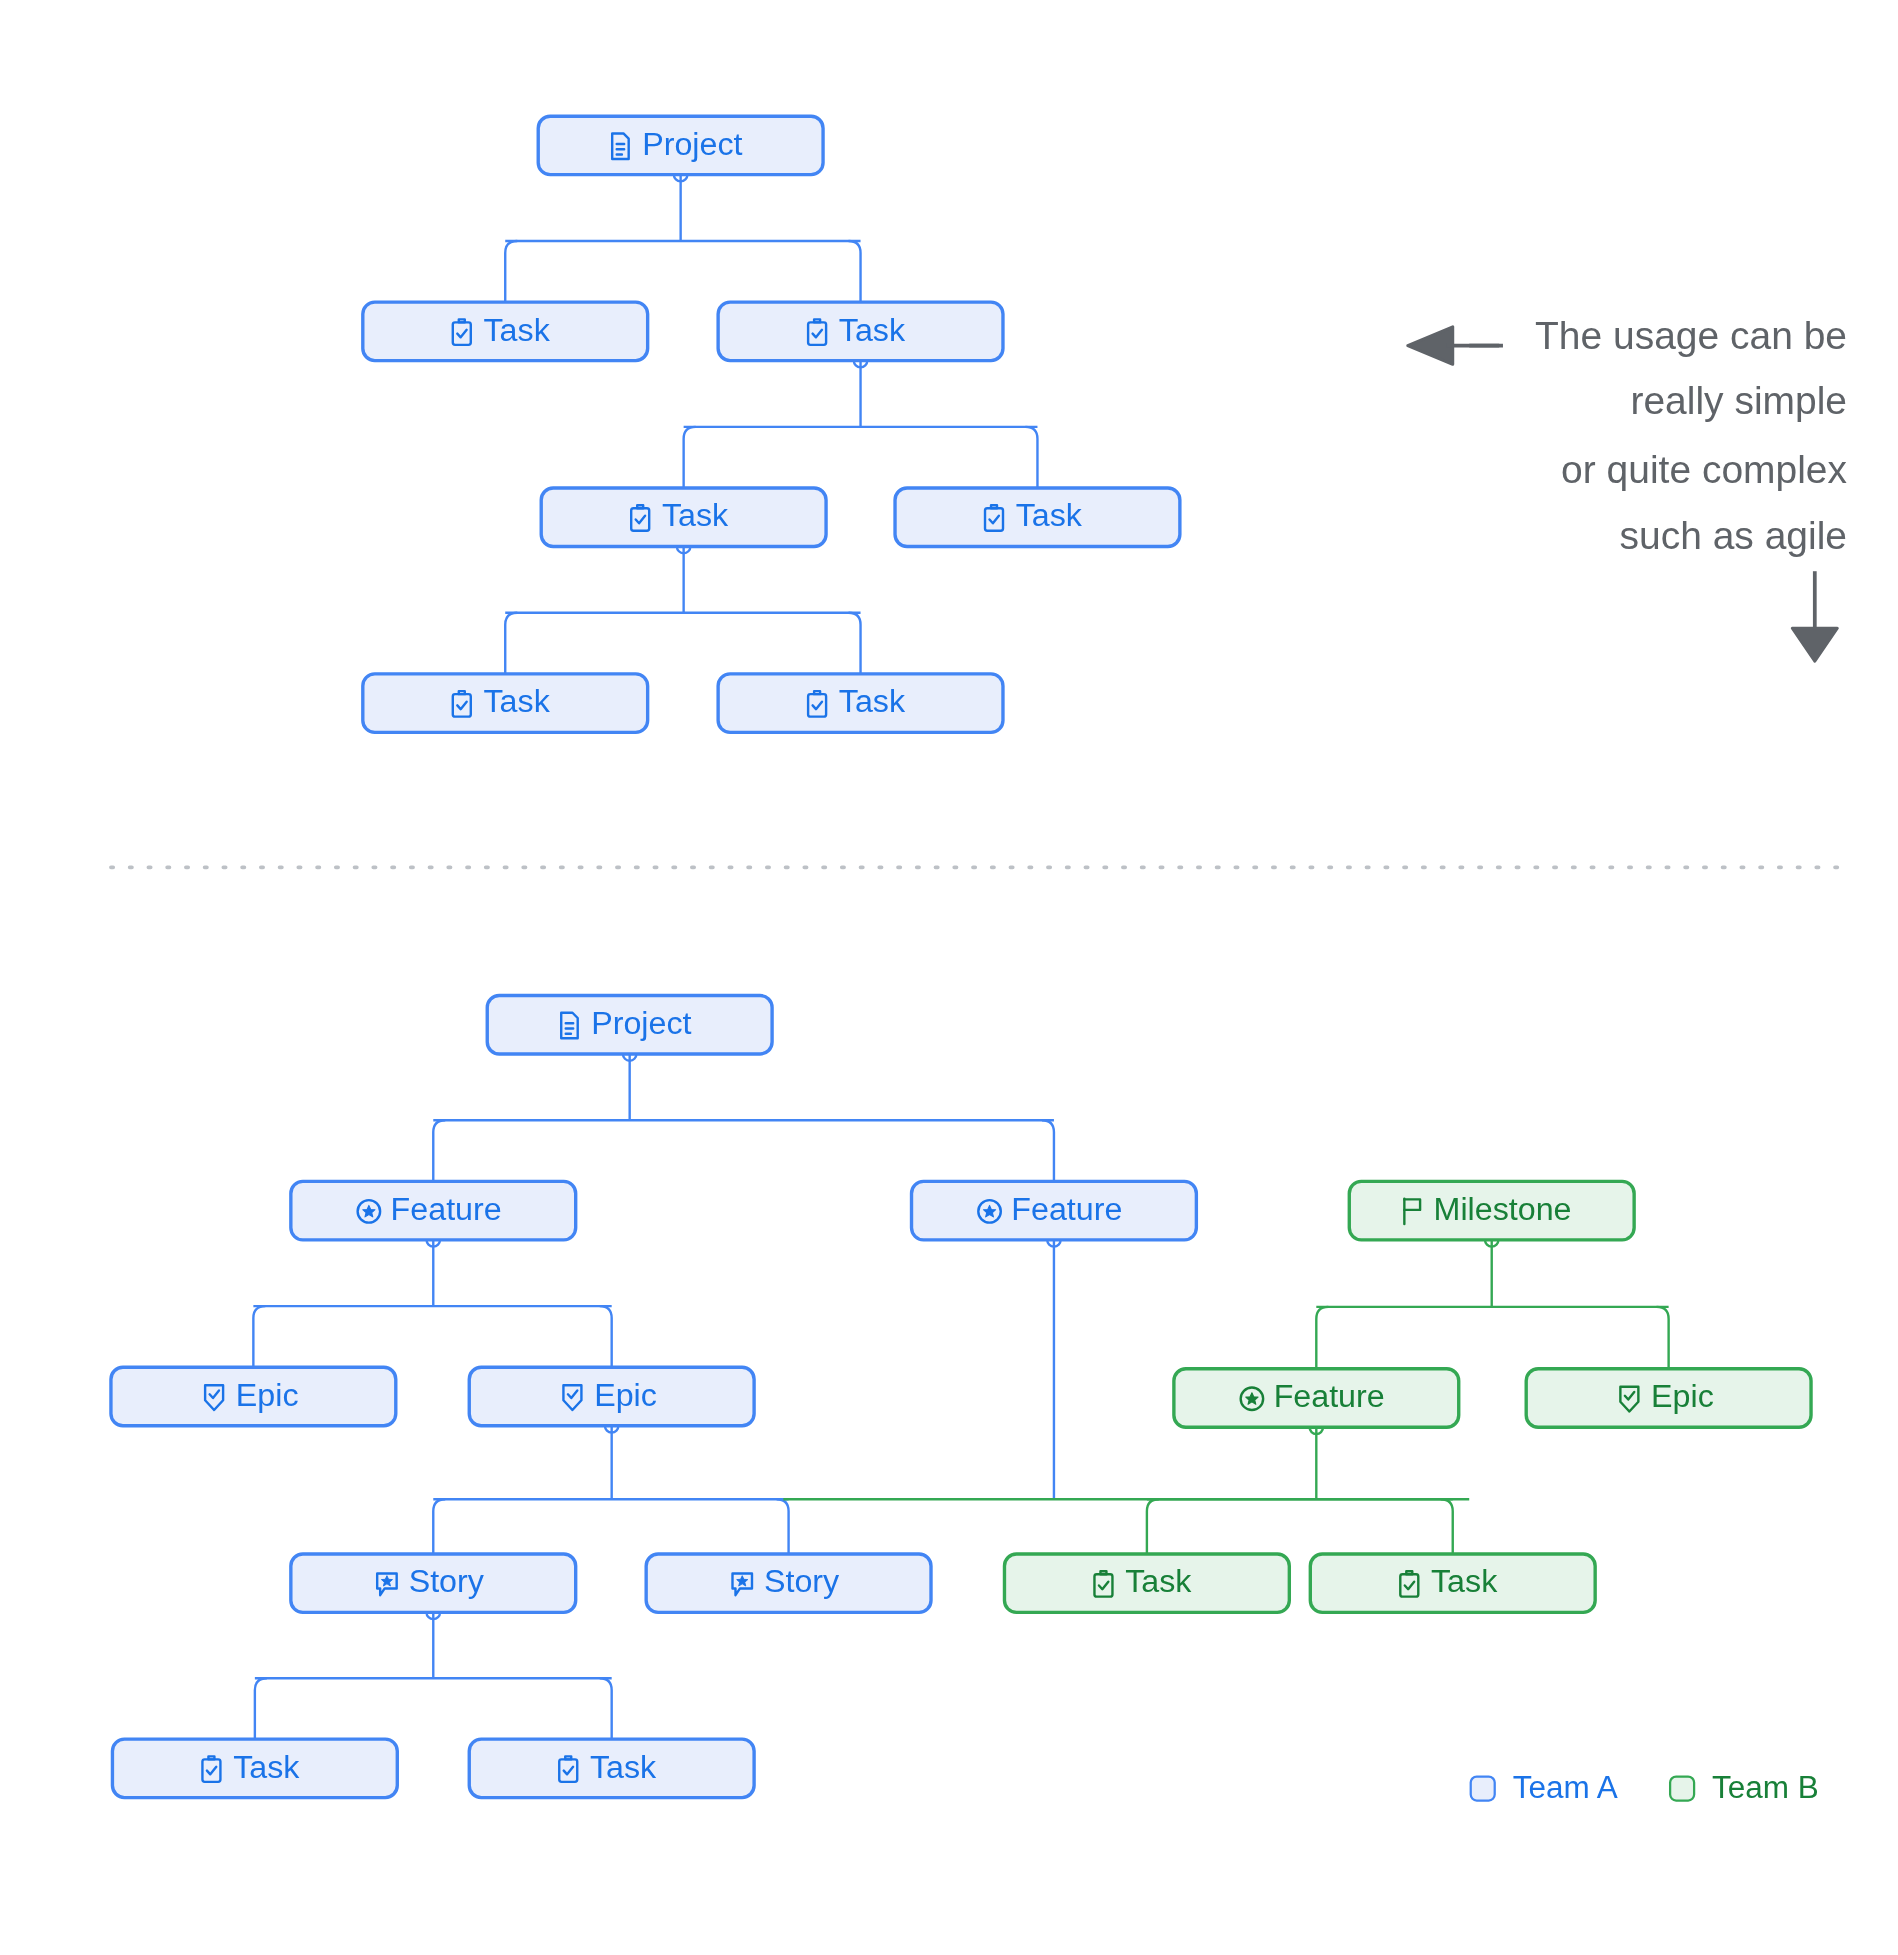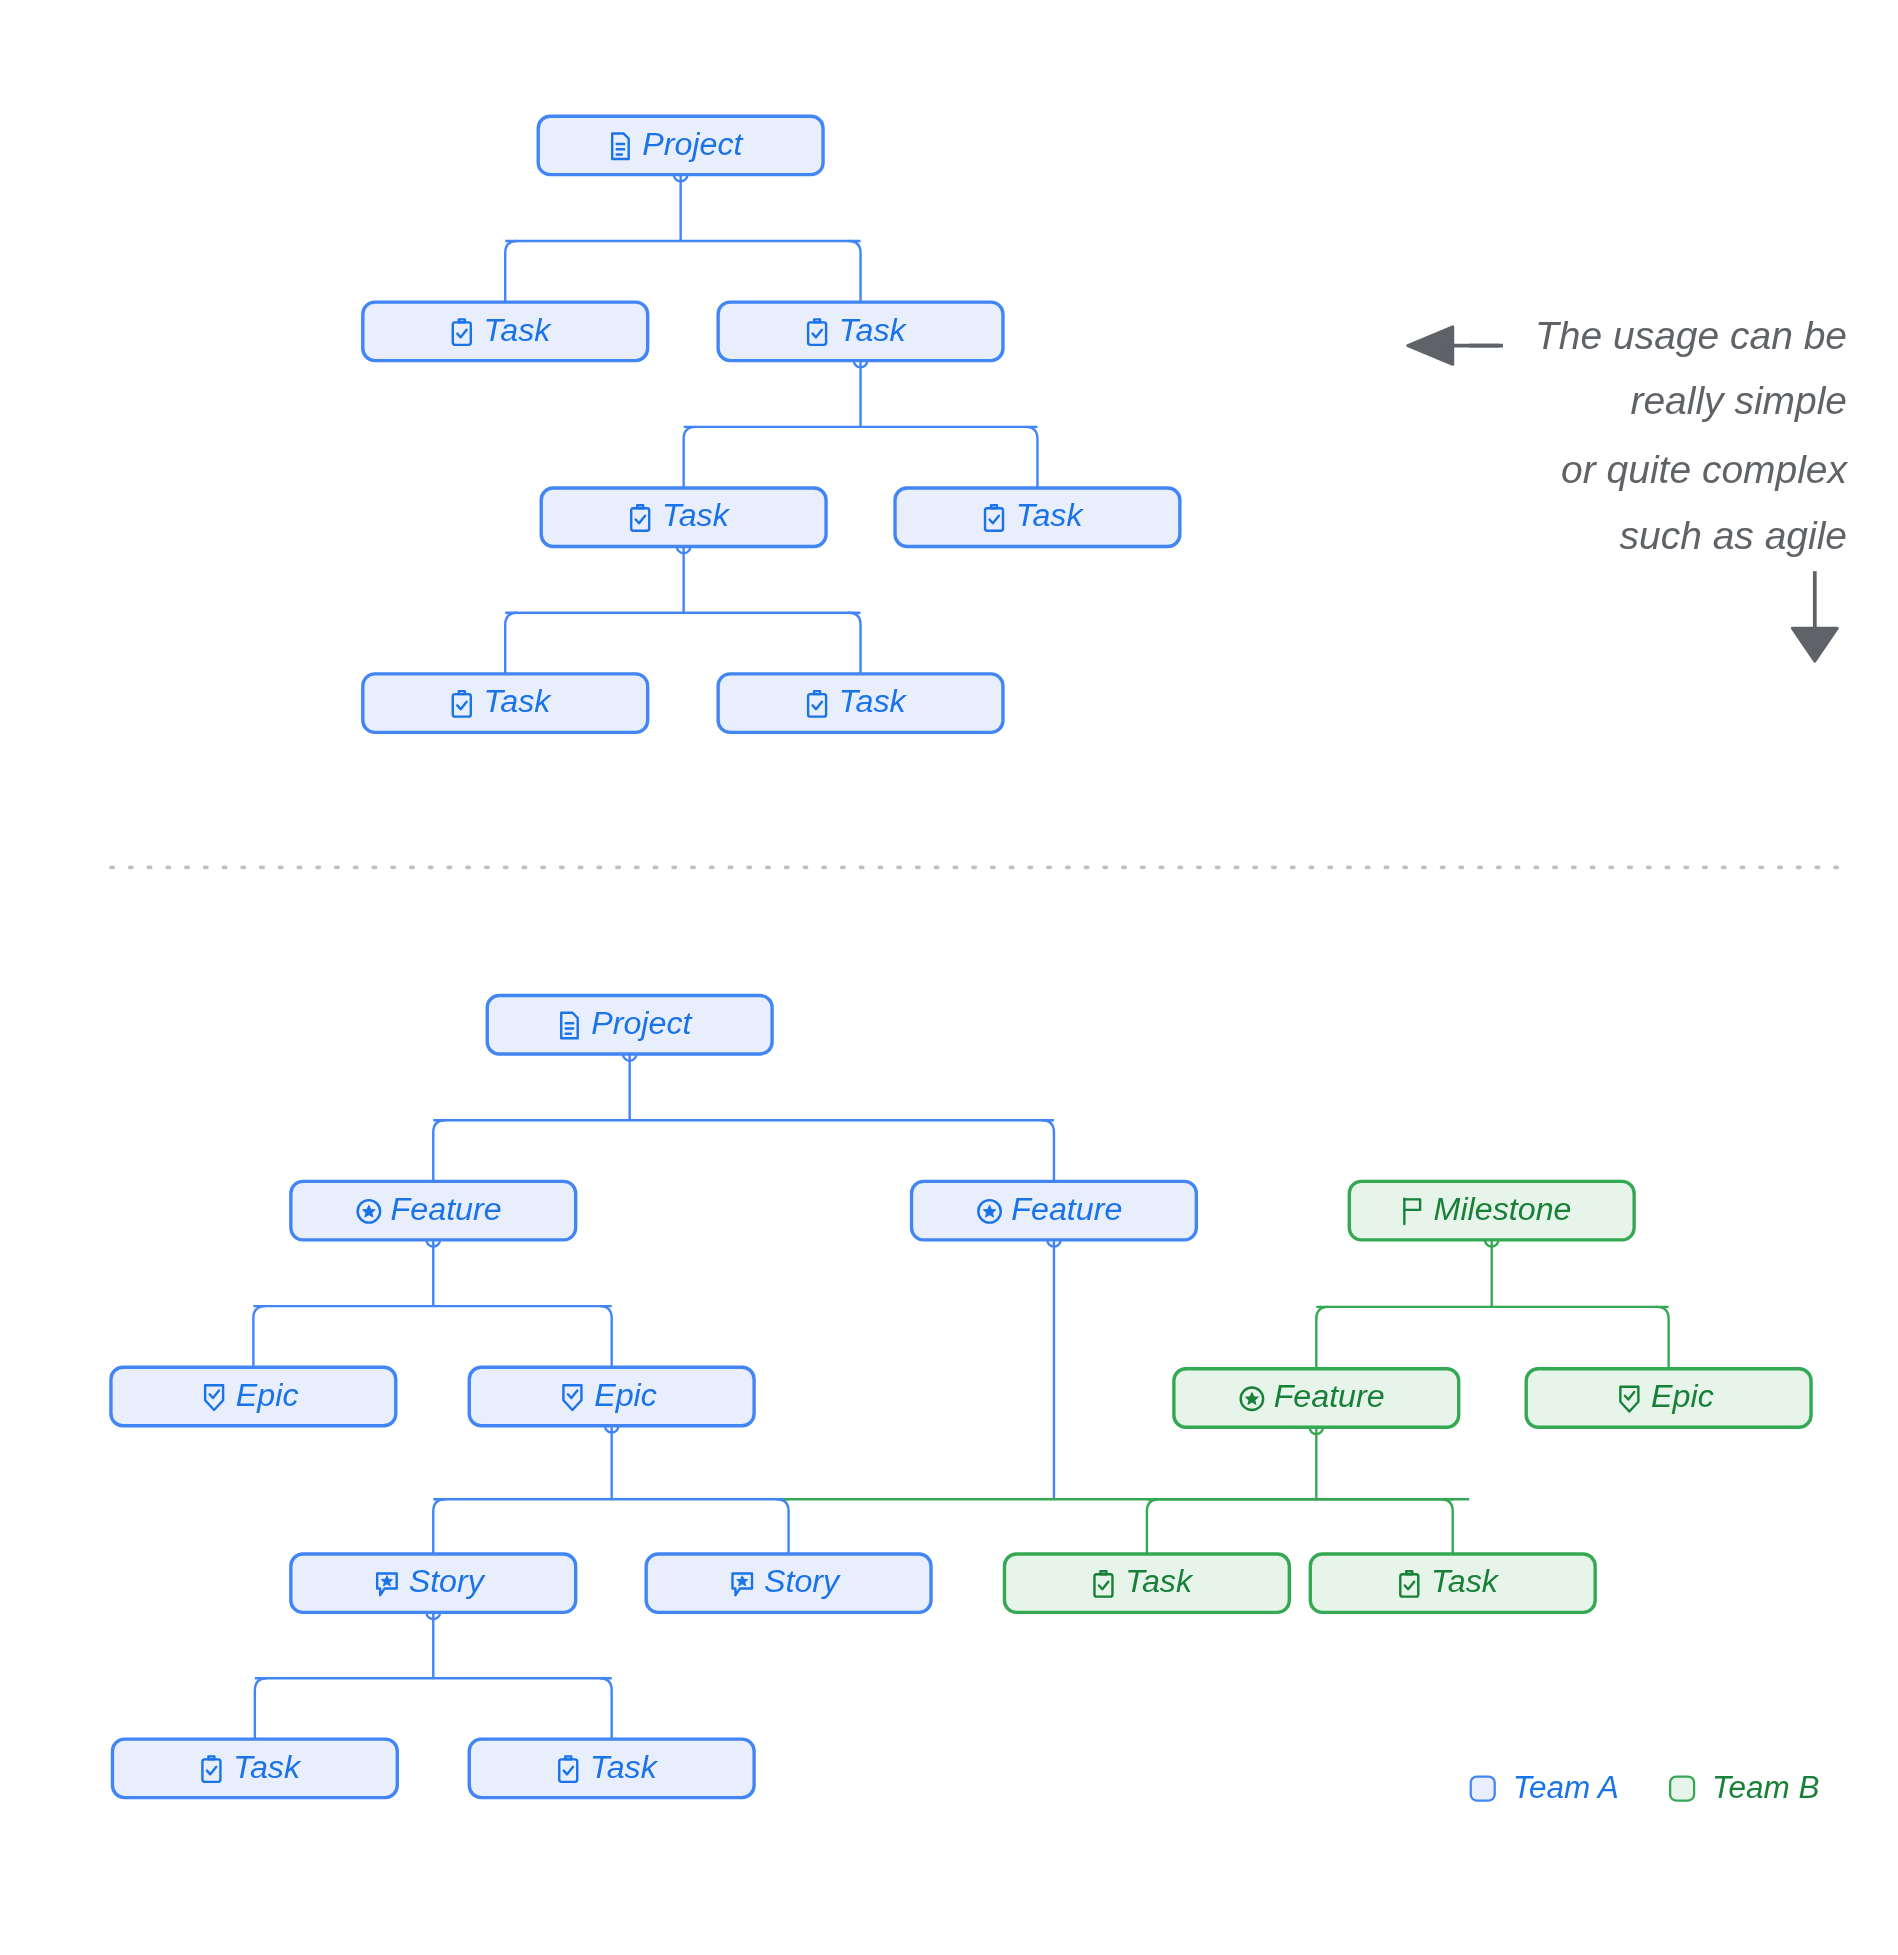--- a/index.html
+++ b/index.html
@@ -2,21 +2,21 @@
 <html style="font-size:12px"><head>
 <meta charset="utf-8">
 <style>
   html,body{margin:0;padding:0;background:#ffffff;}
   body{
     width:1898px;height:1955px;
     font-family:"Liberation Sans","DejaVu Sans",sans-serif;
     -webkit-font-smoothing:antialiased;
     overflow:hidden;
   }
-  #stage{position:relative;width:1898px;height:1955px;background:#fff;font-style:italic;}
+  #stage{position:relative;width:1898px;height:1955px;background:#fff;}
   svg#canvas{position:absolute;left:0;top:0;width:1898px;height:1955px;display:block;}
 
   .node-rect{stroke-width:4.5;}
   .conn{fill:none;stroke-width:3.2;}
   .port{stroke-width:3.2;fill:#ffffff;}
 
   .node-label{
     font-size:43px;
     font-family:"Liberation Sans","DejaVu Sans",sans-serif;
     dominant-baseline:middle;

